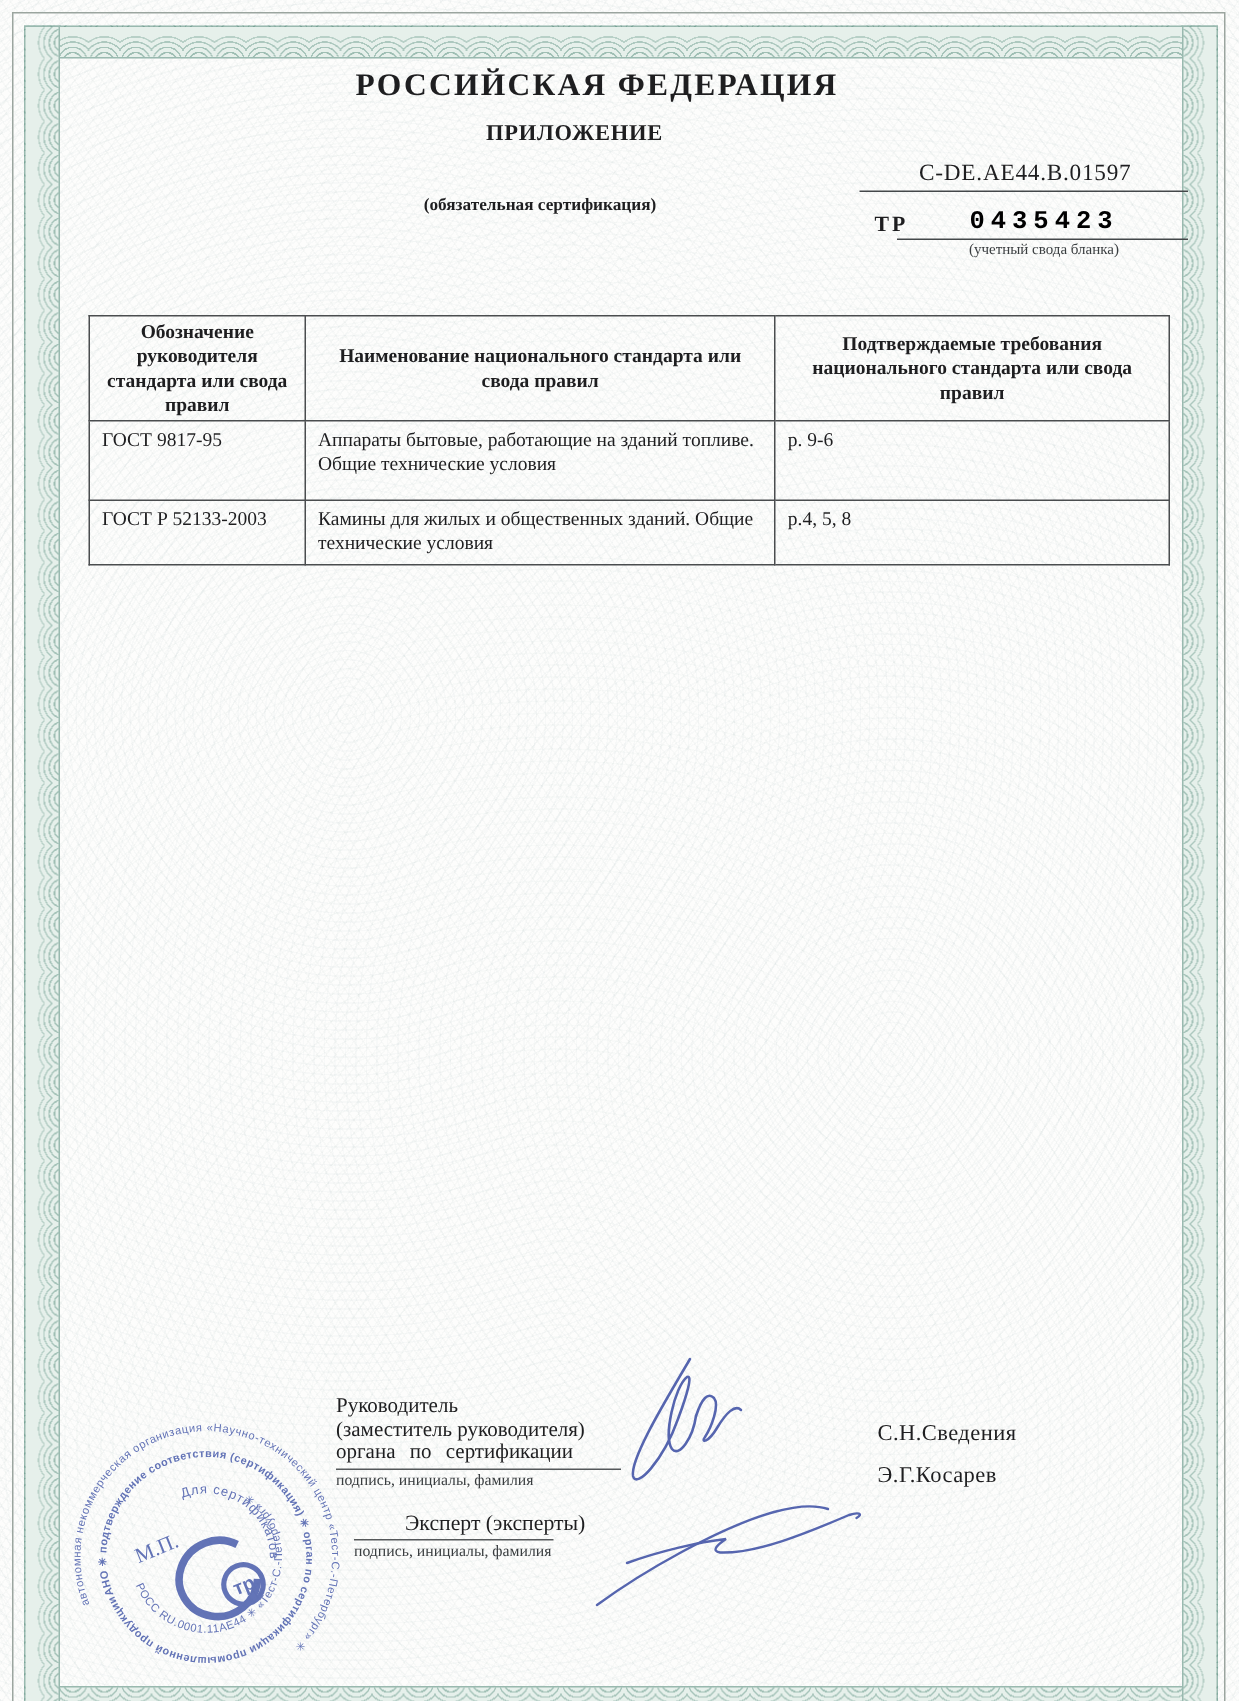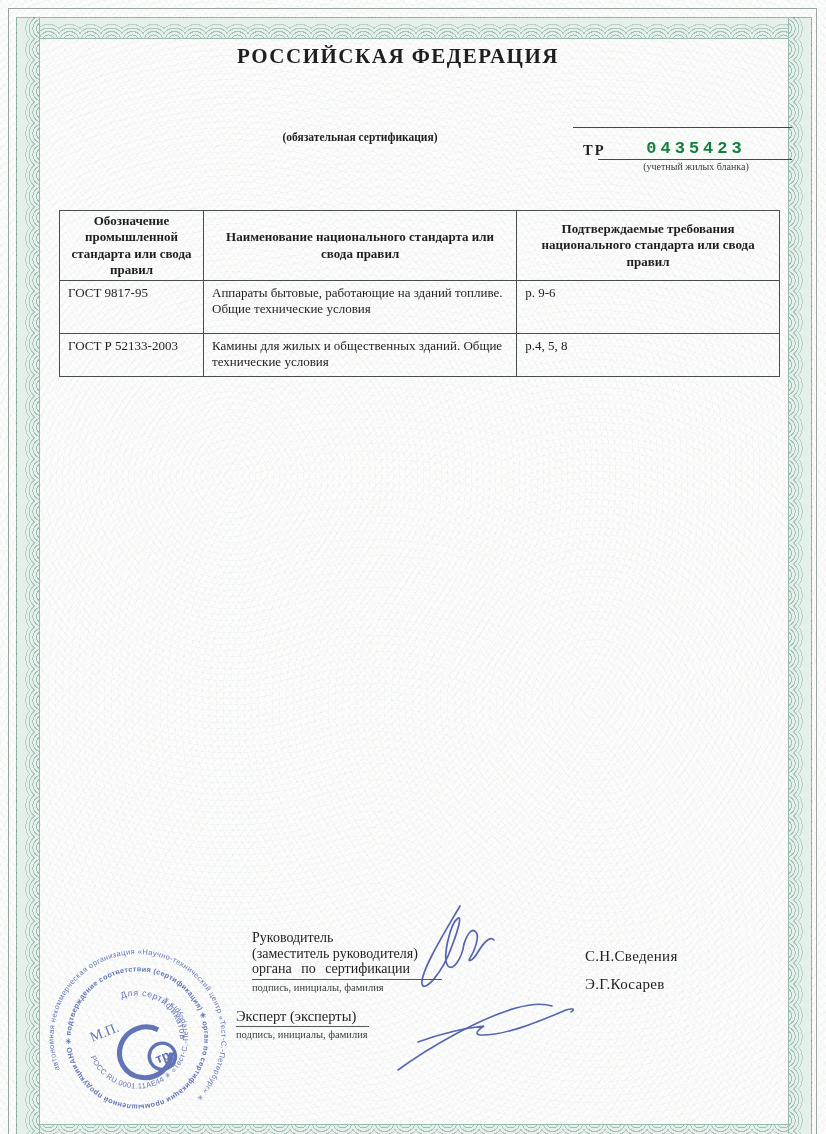--- a/index.html
+++ b/index.html
@@ -40,21 +40,21 @@
   .ctr{text-align:center;}
   .country{left:0;right:30px;top:44px;font-size:21px;font-weight:bold;letter-spacing:1.5px;}
   .app-title{left:0;right:60px;top:81px;font-size:15px;font-weight:bold;letter-spacing:.5px;}
   .cert-line{left:150px;top:104px;font-size:19px;font-weight:bold;white-space:nowrap;}
   .num-sign{margin-left:26px;font-size:20px;}
   .cert-number{left:575px;width:217px;top:107px;font-size:15.5px;text-align:center;letter-spacing:.5px;}
   .u-line{height:1px;background:#44484a;}
   .mandatory{left:210px;width:300px;top:131px;font-size:11.5px;font-weight:bold;text-align:center;}
   .tr-label{left:583px;top:142px;font-size:14.5px;font-weight:bold;letter-spacing:2px;}
   .blank-number{left:600px;width:192px;top:139px;text-align:center;
-    font-family:"Liberation Mono","DejaVu Sans Mono",monospace;font-size:17px;font-weight:bold;letter-spacing:4px;color:#15803d;}
+    font-family:"Liberation Mono","DejaVu Sans Mono",monospace;font-size:17px;font-weight:bold;letter-spacing:4px;color:#000000;}
   .blank-caption{left:600px;width:192px;top:161px;text-align:center;font-size:10px;color:#3a3e40;}
   .intro{left:83px;width:660px;top:179px;font-size:13.5px;font-weight:bold;text-align:center;line-height:1.18;}
 
   table.std{position:absolute;left:59px;top:210px;width:721px;border-collapse:collapse;
     border:1.5px solid #3c3f41;font-size:13px;line-height:1.25;}
   table.std th, table.std td{border:1px solid #4a4d4f;vertical-align:top;padding:4px 8px;}
   table.std th{font-weight:bold;text-align:center;height:44px;vertical-align:middle;padding:2px 6px;}
   .c1{width:20%;} .c2{width:43.5%;} .c3{width:36.5%;}
   .row-h1 td{height:44px;} .row-h2 td{height:34px;}
 
@@ -73,61 +73,63 @@
 
   <div class="texture"></div>
 
   <div class="outer-line"></div>
   <div class="band band-top"></div>
   <div class="band band-bottom"></div>
   <div class="band band-left"></div>
   <div class="band band-right"></div>
 
   <div class="abs ctr country">РОССИЙСКАЯ ФЕДЕРАЦИЯ</div>
+  <div class="abs ctr app-title">ПРИЛОЖЕНИЕ</div>
+  <div class="abs cert-number">C-DE.AE44.B.01597</div>
   <div class="abs u-line" style="left:573px;top:127px;width:219px;"></div>
   <div class="abs mandatory">(обязательная сертификация)</div>
   <div class="abs tr-label">ТР</div>
   <div class="abs blank-number">0435423</div>
   <div class="abs u-line" style="left:598px;top:159px;width:194px;"></div>
-  <div class="abs blank-caption">(учетный жилых бланка)</div>
+  <div class="abs blank-caption">(учетный свода бланка)</div>
 
 
   <table class="std">
     <thead>
       <tr>
-        <th class="c1">Обозначение промышленной стандарта или свода правил</th>
+        <th class="c1">Обозначение руководителя стандарта или свода правил</th>
         <th class="c2">Наименование национального стандарта или свода правил</th>
         <th class="c3">Подтверждаемые требования национального стандарта или свода правил</th>
       </tr>
     </thead>
     <tbody>
       <tr class="row-h1">
         <td>ГОСТ 9817-95</td>
         <td>Аппараты бытовые, работающие на зданий топливе. Общие технические условия</td>
         <td>р. 9-6</td>
       </tr>
       <tr class="row-h2">
         <td>ГОСТ Р 52133-2003</td>
         <td>Камины для жилых и общественных зданий. Общие технические условия</td>
         <td>р.4, 5, 8</td>
       </tr>
     </tbody>
   </table>
 
-  <div class="abs" style="left:252px;top:930px;width:190px;">
+  <div class="abs" style="left:224px;top:930px;width:190px;">
     <div class="sig-label">Руководитель</div>
     <div class="sig-label">(заместитель руководителя)</div>
     <div class="sig-label sig-just">органа по сертификации</div>
     <div class="sig-underline"></div>
     <div class="sig-caption">подпись, инициалы, фамилия</div>
   </div>
   <div class="abs sig-name" style="left:585px;top:948px;">С.Н.Сведения</div>
 
   <div class="abs" style="left:236px;top:1008px;width:190px;">
-    <div class="sig-label" style="font-size:14.5px;">Эксперт (эксперты)</div>
+    <div class="sig-label" style="font-size:14.5px;margin-left:34px;">Эксперт (эксперты)</div>
     <div class="sig-underline" style="width:133px;"></div>
     <div class="sig-caption">подпись, инициалы, фамилия</div>
   </div>
   <div class="abs sig-name" style="left:585px;top:976px;">Э.Г.Косарев</div>
 
   <svg class="abs" style="left:398px;top:900px;" width="130" height="100" viewBox="0 0 130 100">
     <g fill="none" stroke="#3f51a5" stroke-width="1.7" stroke-linecap="round" opacity=".88">
       <path d="M62,6 C48,30 22,72 24,84 C26,93 44,74 54,46 C60,30 64,16 60,18 C52,24 44,58 50,66 C55,72 64,58 66,44"></path>
       <path d="M66,44 C70,32 74,28 78,32 C82,37 76,52 72,58 C69,62 74,62 80,52 C86,42 92,36 96,40"></path>
     </g>

